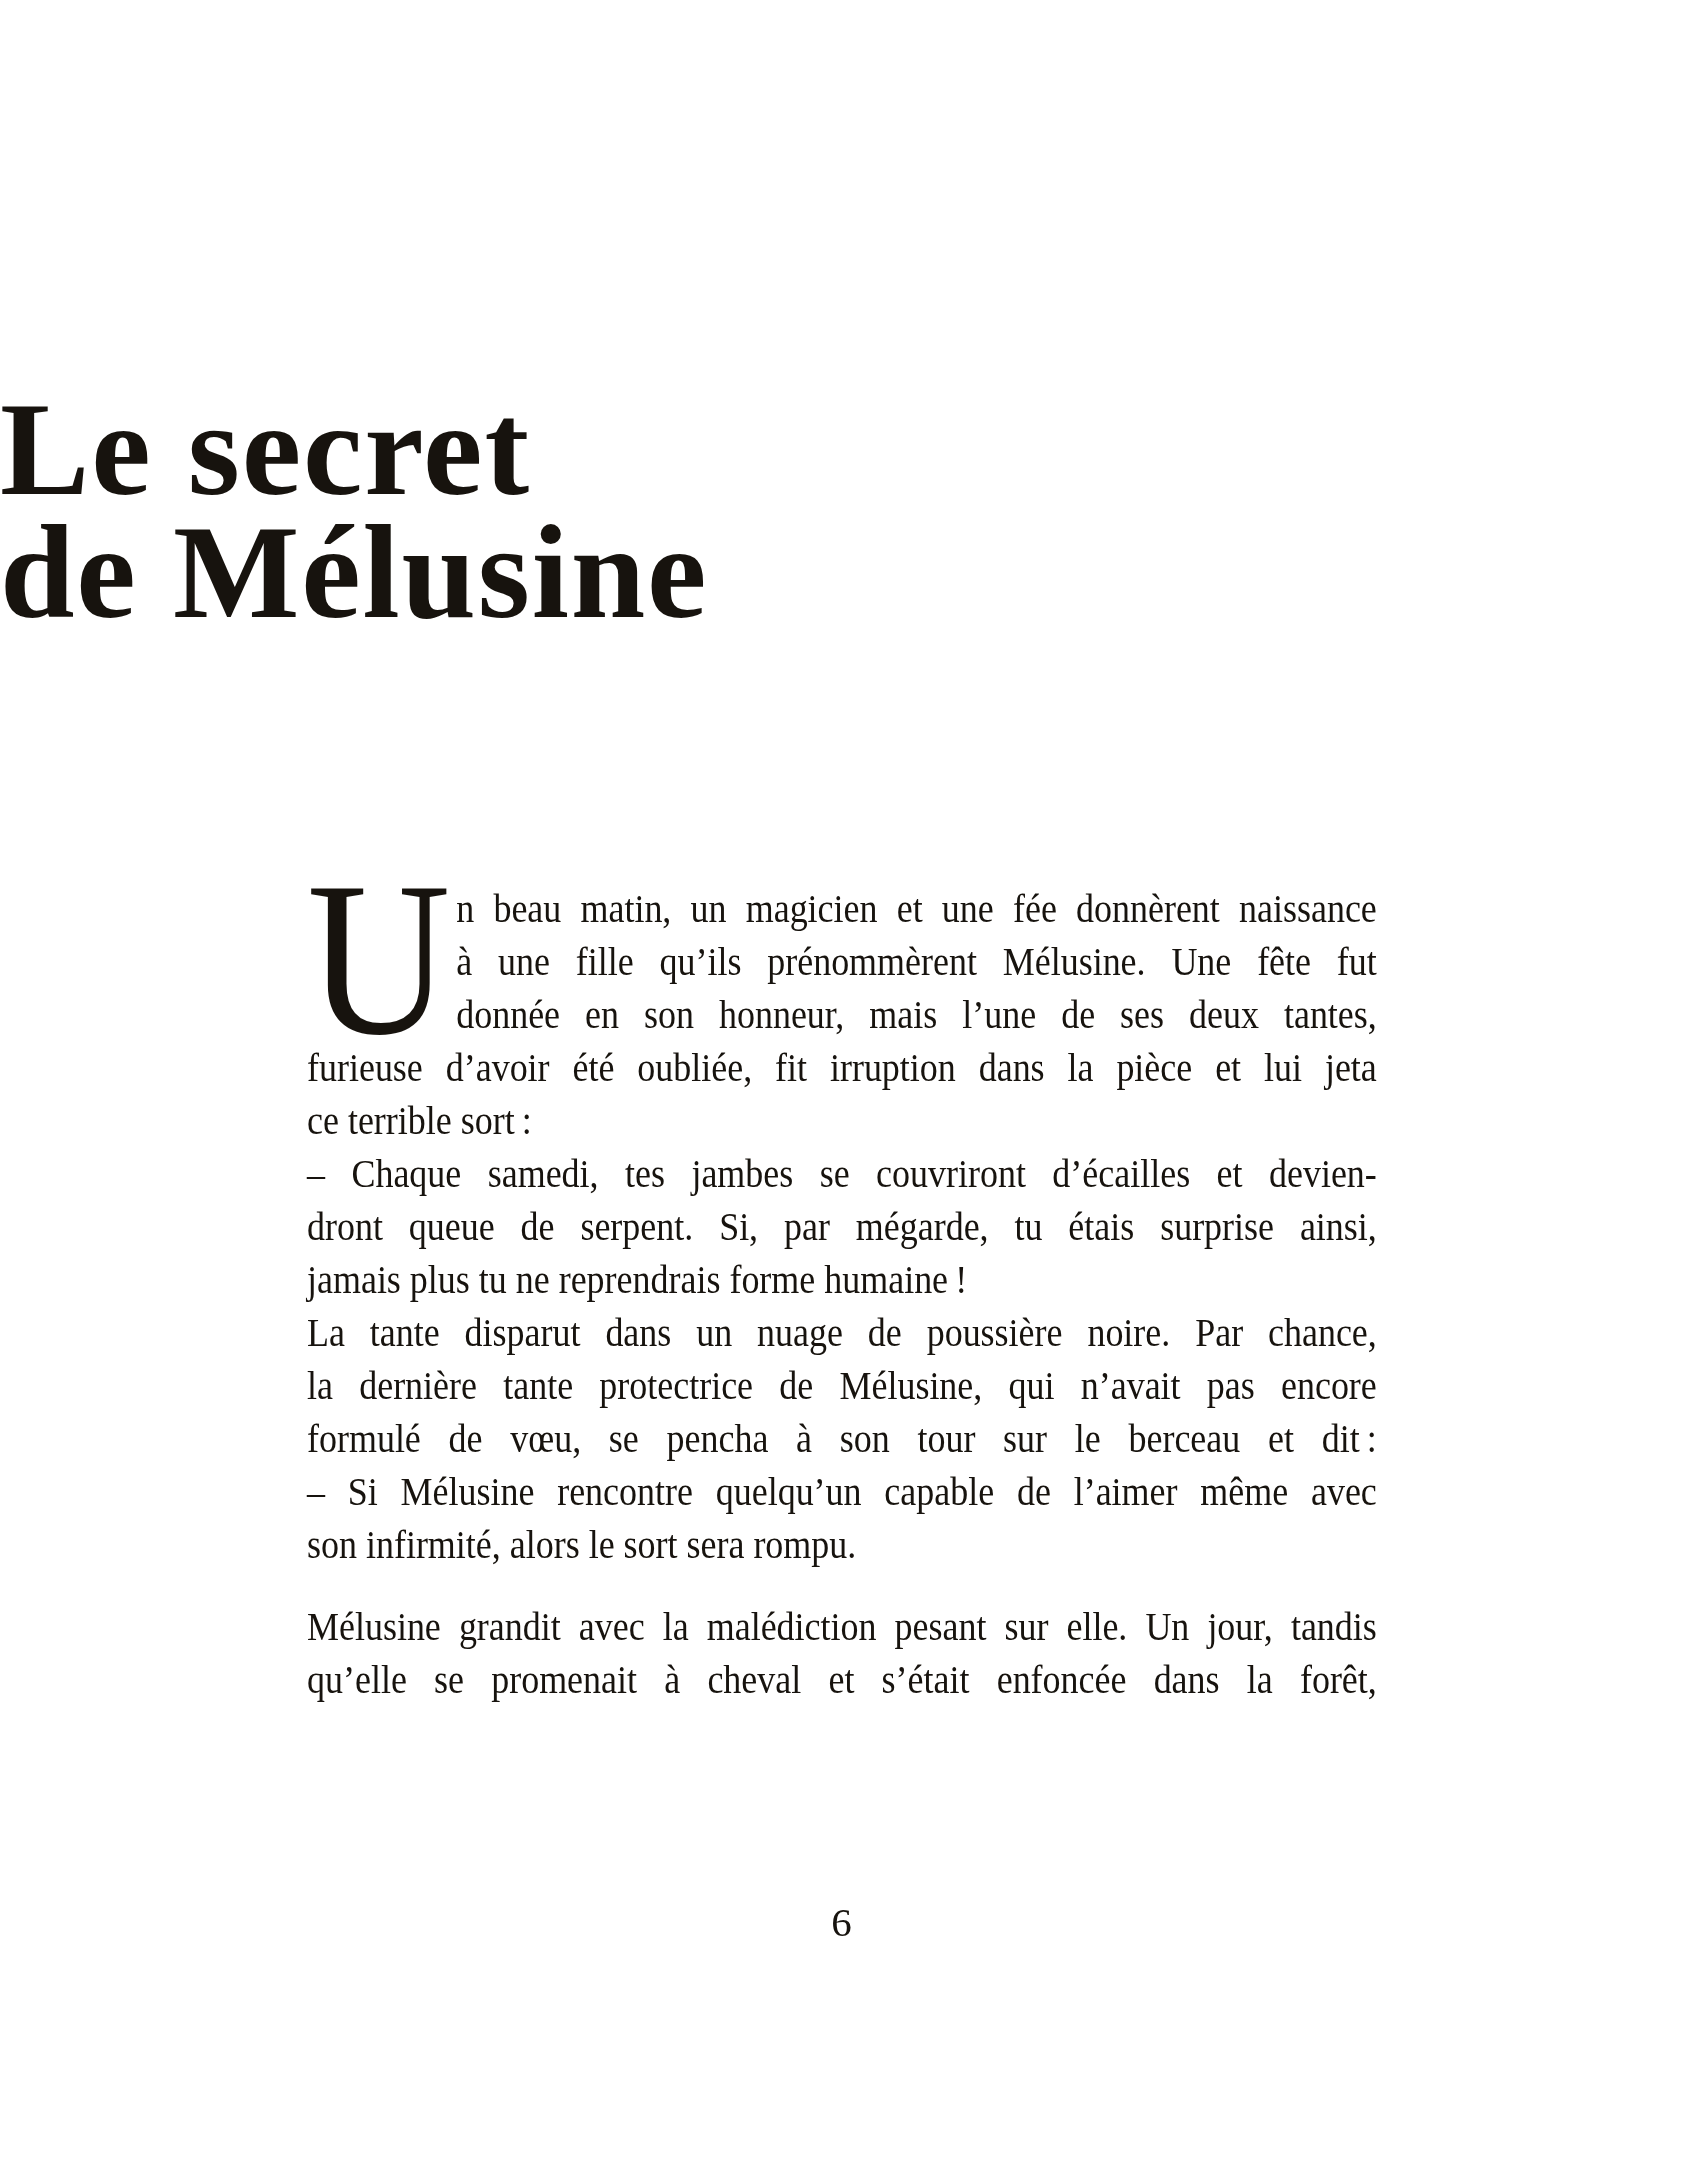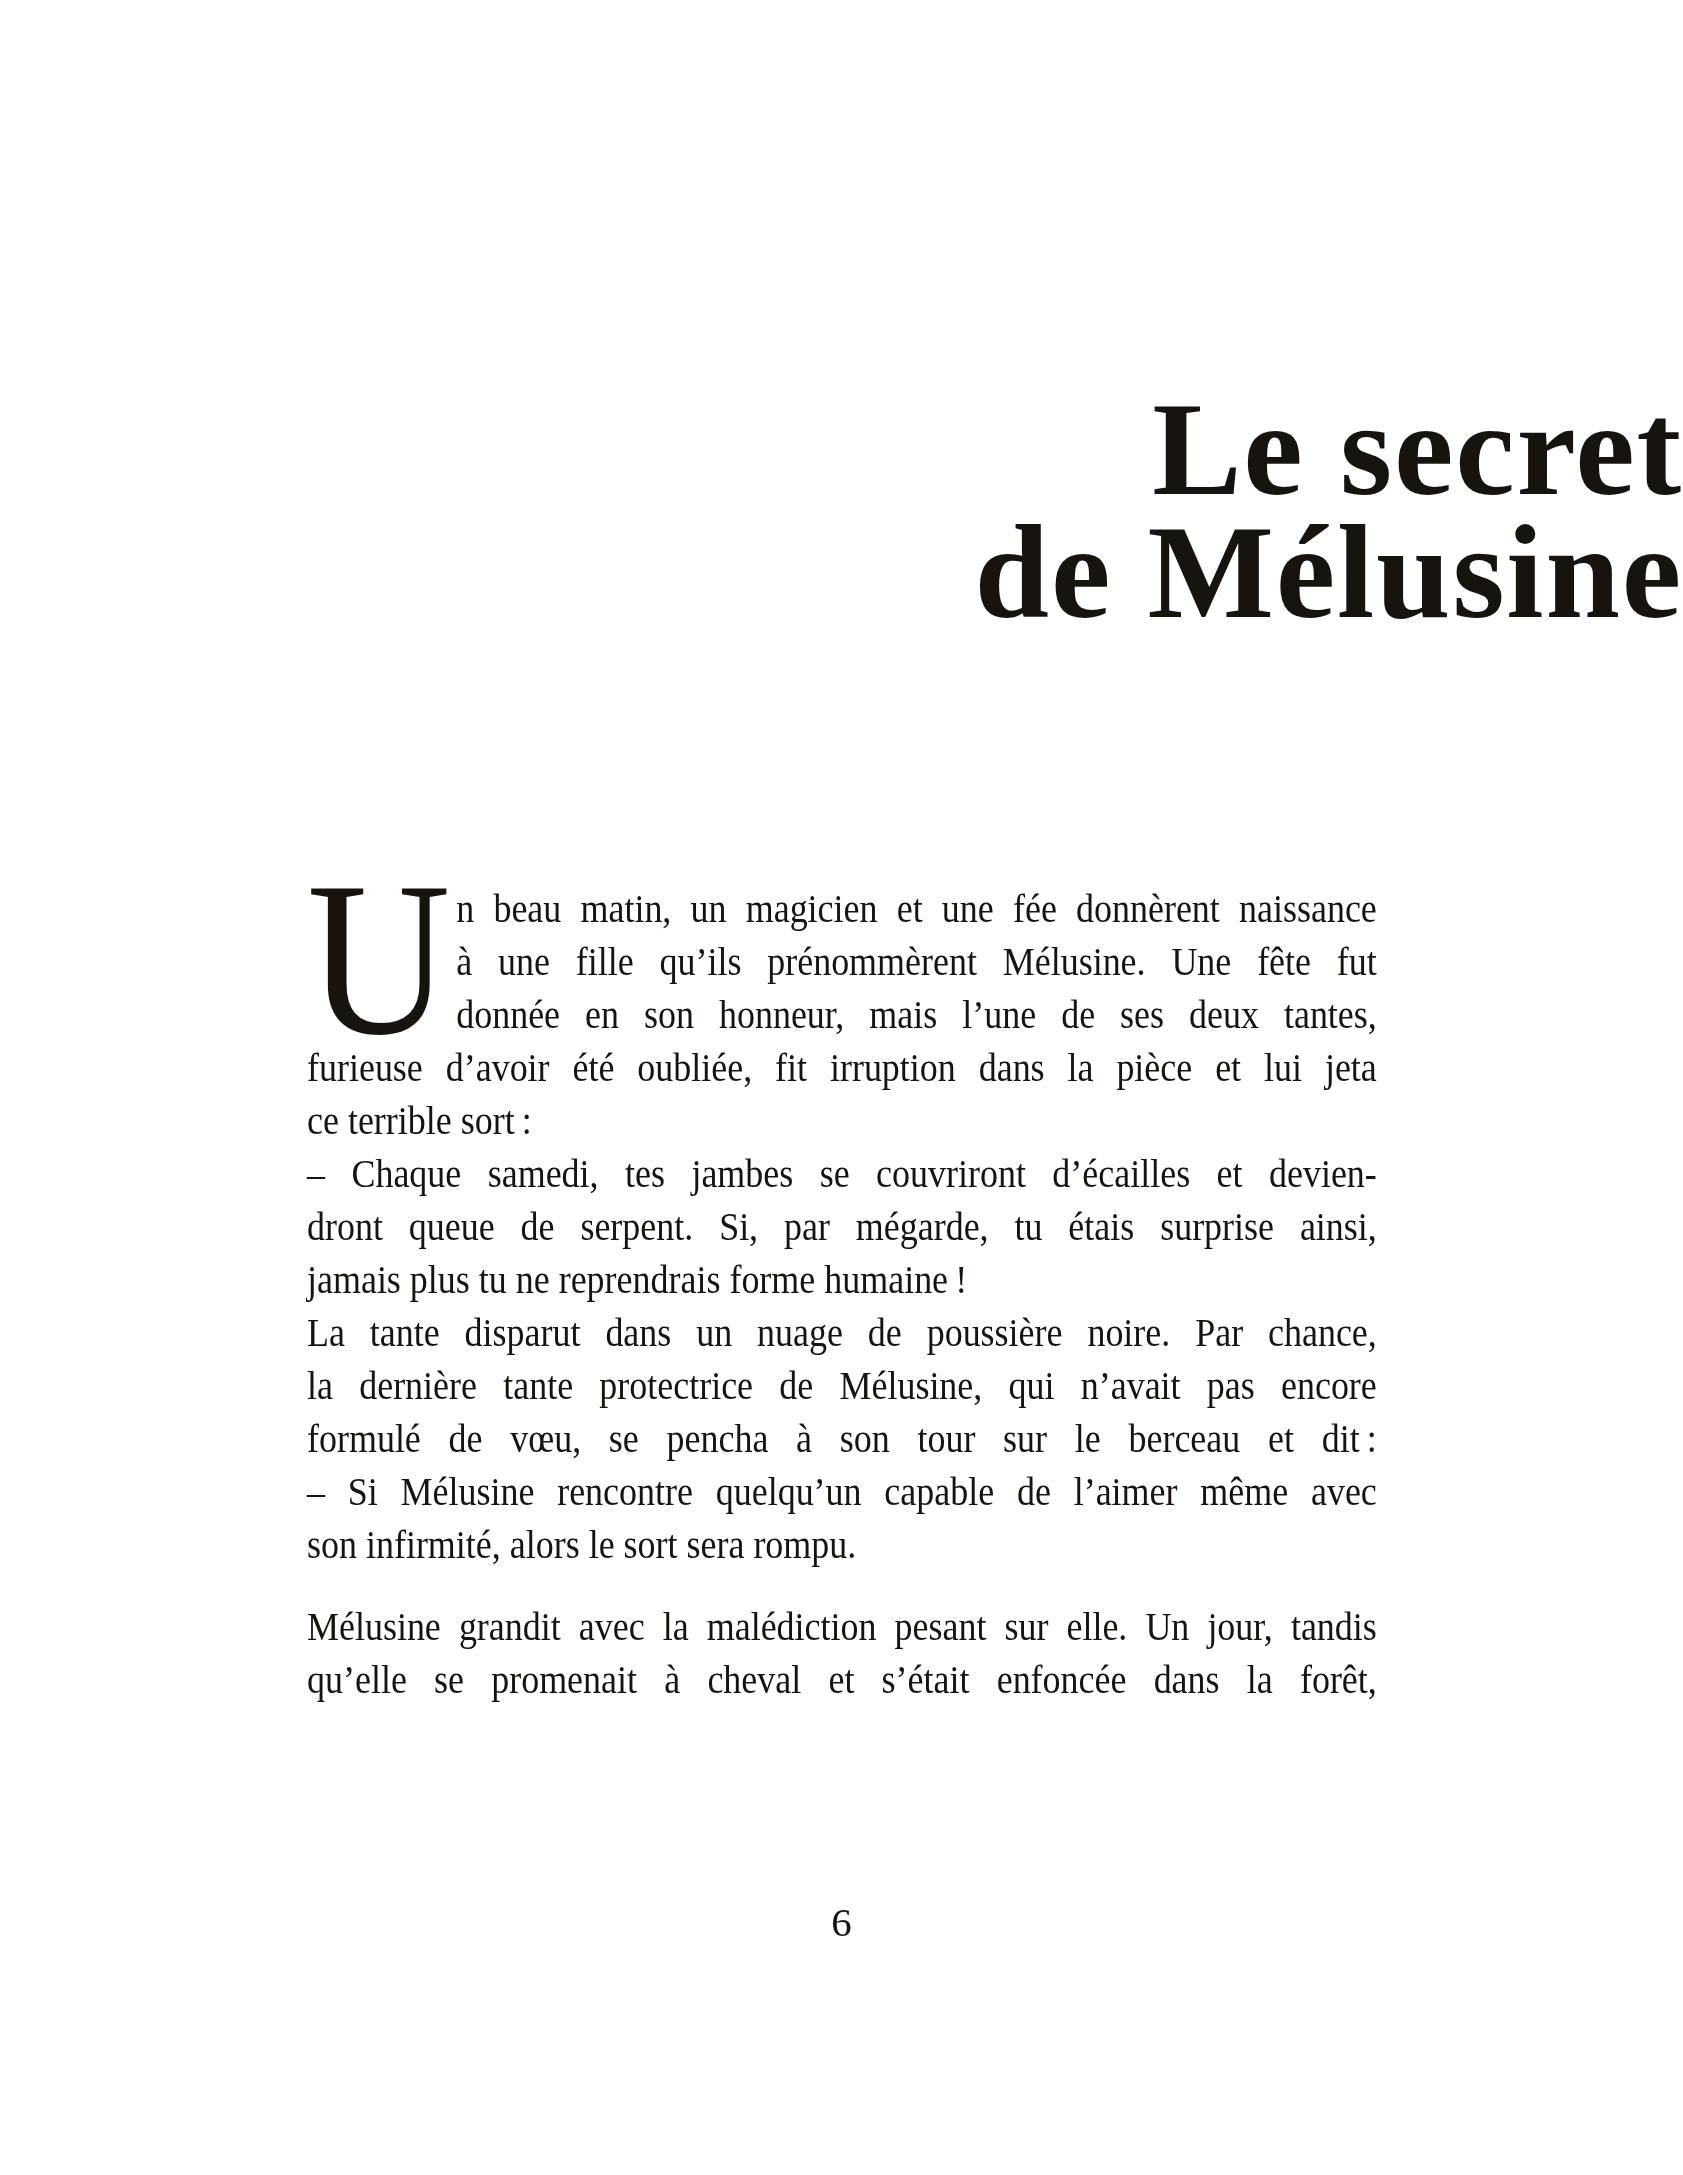--- a/index.html
+++ b/index.html
@@ -12,21 +12,21 @@
     font-family: "Liberation Serif", serif;
     overflow: hidden;
   }
 
   
   .title {
     position: absolute;
     top: 388px;
     left: 0;
     width: 1683px;
-    text-align: right;
+    text-align: left;
     font-weight: bold;
     font-size: 134px;
     line-height: 123px;
     letter-spacing: 1.8px;
     color: #17130e;
   }
 
   
   .body-block {
     position: absolute;

